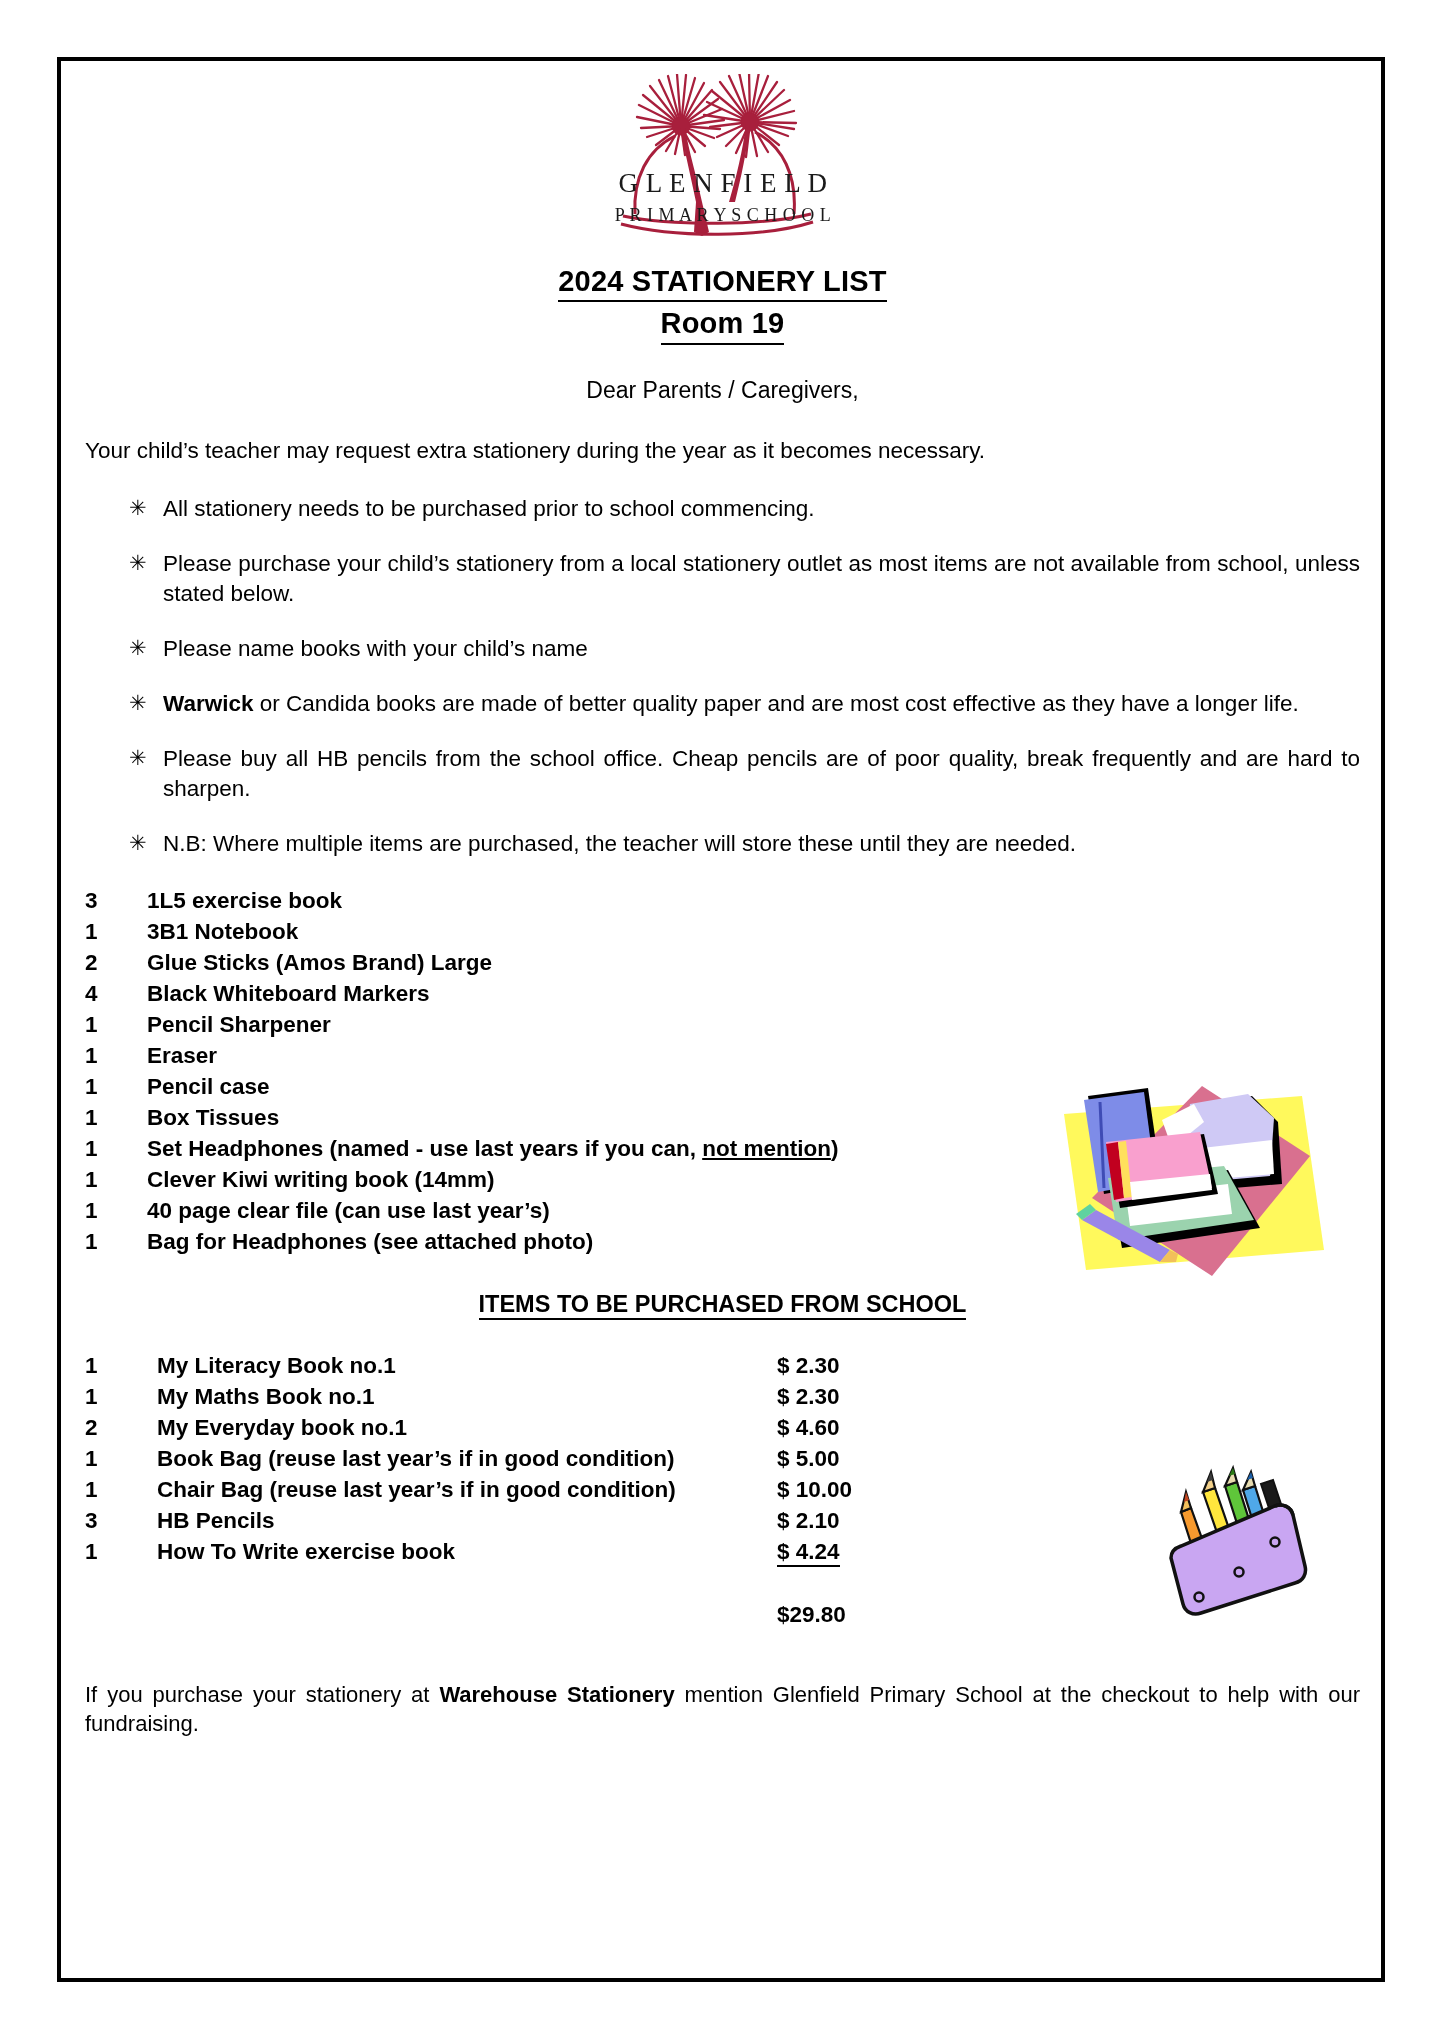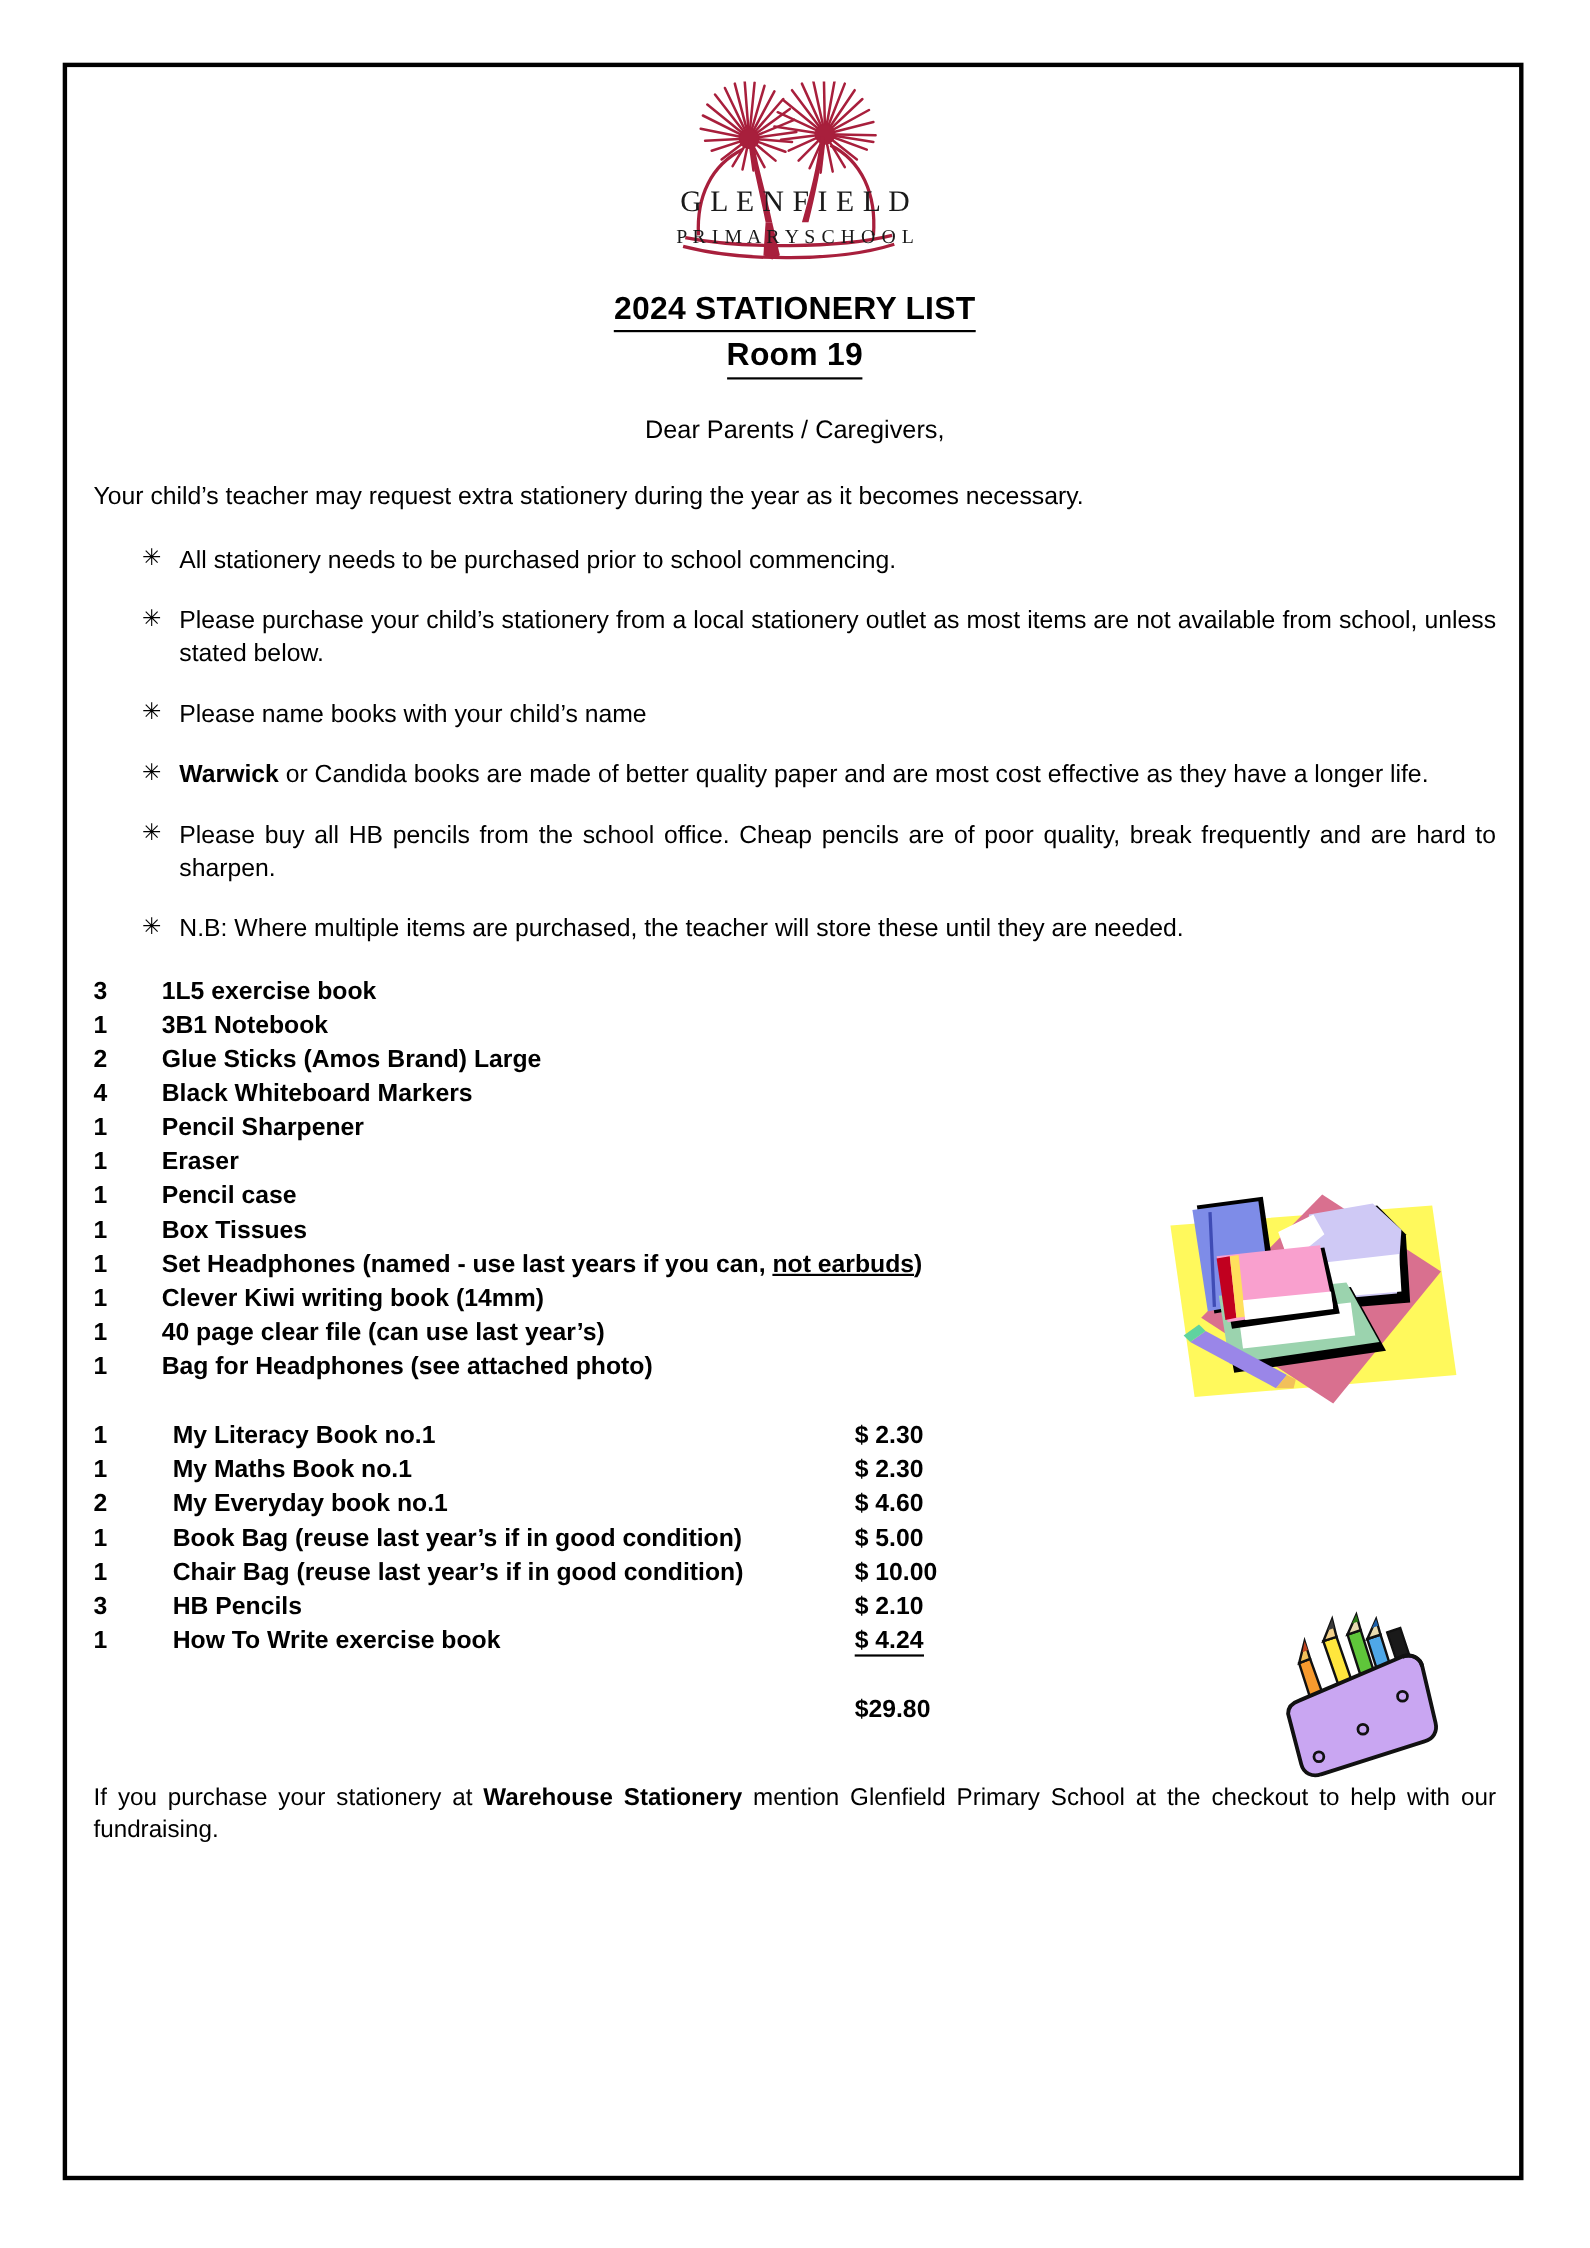--- a/index.html
+++ b/index.html
@@ -340,36 +340,39 @@
       <div class="supply-row">
         <div class="qty">1</div>
         <div class="item">Pencil case</div>
       </div>
       <div class="supply-row">
         <div class="qty">1</div>
         <div class="item">Box Tissues</div>
       </div>
       <div class="supply-row">
         <div class="qty">1</div>
-        <div class="item">Set Headphones (named - use last years if you can, <span class="u">not earbuds</span>)</div>
+        <div class="item">Set Headphones (named - use last years if you can, <span class="u">not mention</span>)</div>
       </div>
       <div class="supply-row">
         <div class="qty">1</div>
         <div class="item">Clever Kiwi writing book (14mm)</div>
       </div>
       <div class="supply-row">
         <div class="qty">1</div>
         <div class="item">40 page clear file (can use last year’s)</div>
       </div>
       <div class="supply-row">
         <div class="qty">1</div>
         <div class="item">Bag for Headphones (see attached photo)</div>
       </div>
     </div>
 
+  <div class="school-header">
+    <span>ITEMS TO BE PURCHASED FROM SCHOOL</span>
+  </div>
 
   <div class="priced-list" id="priced-list">
       <div class="priced-row">
         <div class="qty">1</div>
         <div class="item">My Literacy Book no.1</div>
         <div class="price">$ 2.30</div>
       </div>
       <div class="priced-row">
         <div class="qty">1</div>
         <div class="item">My Maths Book no.1</div>

